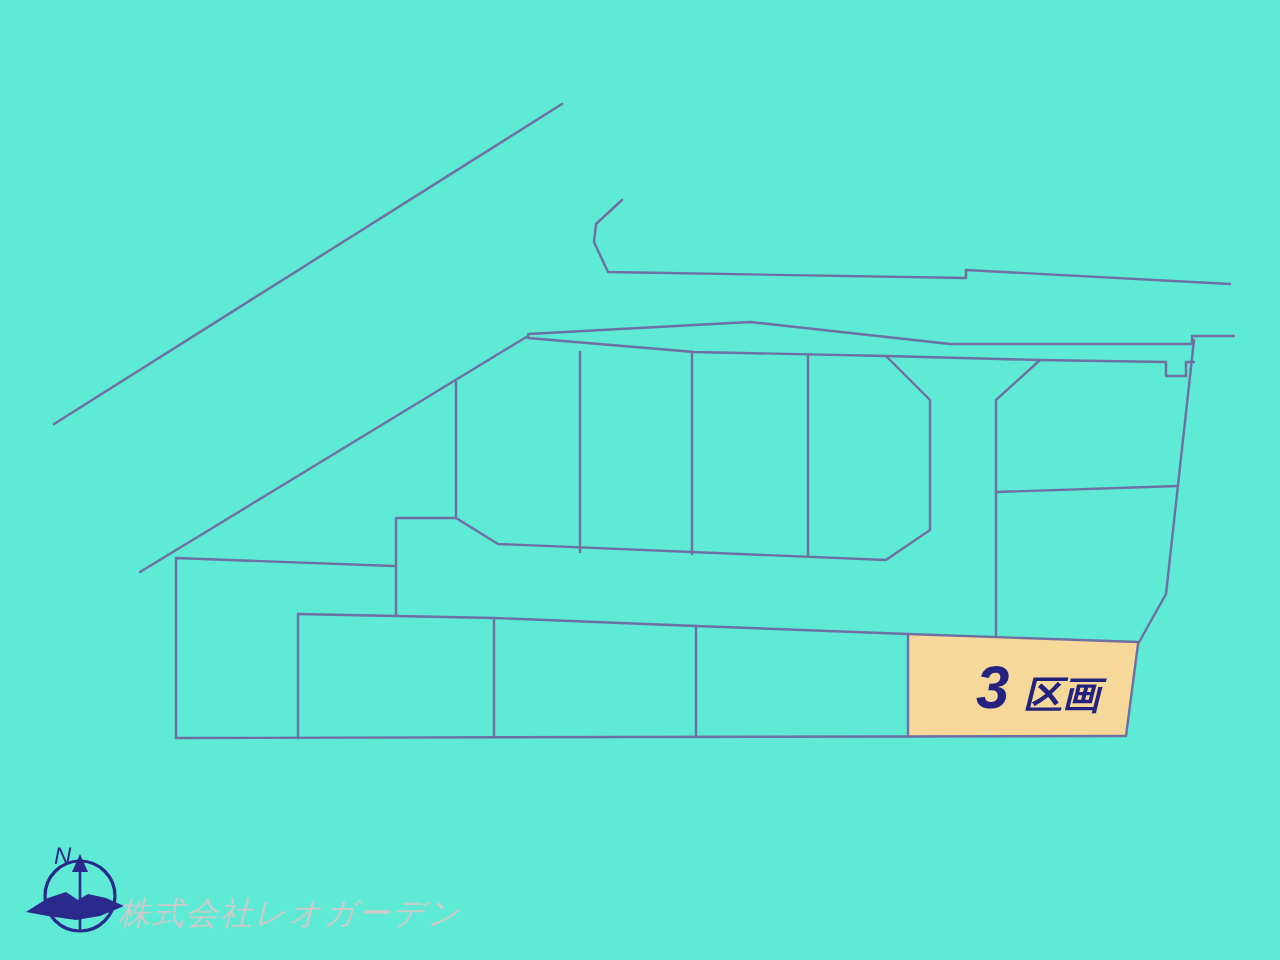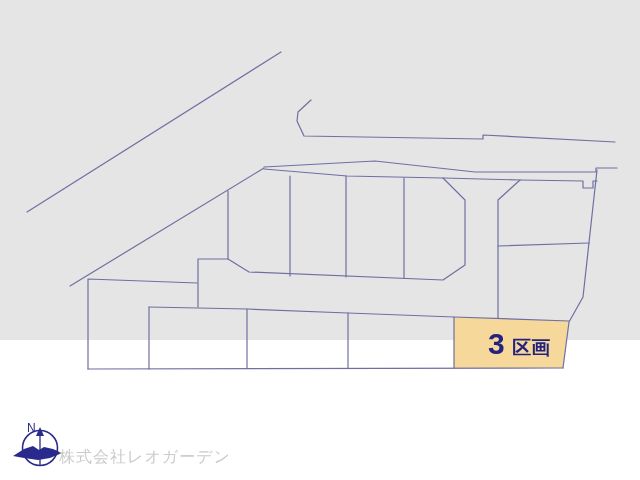--- a/index.html
+++ b/index.html
@@ -1,18 +1,18 @@
 <!DOCTYPE html>
 <html><head>
 <meta charset="utf-8">
 <style>
   html,body{margin:0;padding:0;background:#ffffff;}
   body{width:640px;height:480px;overflow:hidden;
        font-family:"Liberation Sans","DejaVu Sans",sans-serif;}
-  .canvas{position:relative;width:640px;height:340px;background:#e5e5e5;}
+  .canvas{position:relative;width:640px;height:480px;background:#5eead4;font-style:italic;}
   svg{display:block;}
   text{font-family:"Liberation Sans","DejaVu Sans",sans-serif;}
 </style>
 </head>
 <body>
 
 <div class="canvas">
   <svg width="640" height="480" viewBox="0 0 640 480">
 
     <polygon points="454,317 569,321 563,368 454,368" stroke="none" fill="#f6d89b"></polygon>

